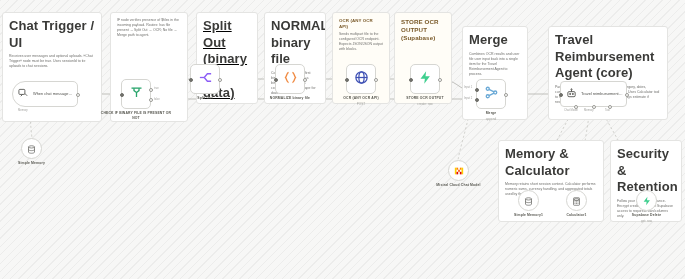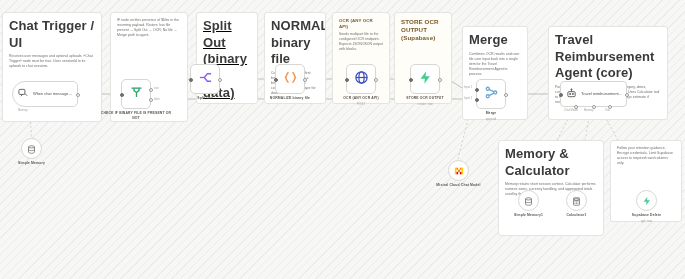--- a/index.html
+++ b/index.html
@@ -149,26 +149,27 @@
   <div class="note" style="left:462px;top:26px;width:66px;height:94px;">
     <p class="ttl">Merge</p>
     <p class="bdy">Combines OCR results and user file user input back into a single item for the Travel Reimbursement Agent to process.</p>
   </div>
 
   <div class="note" style="left:548px;top:26px;width:120px;height:94px;">
     <p class="ttl">Travel Reimbursement Agent (core)</p>
     <p class="bdy">Parses OCR into structured fields (vendor, category, dates, currency, total_amount). Infers missing values. Uses Calculator tool to sum totals. Must never return "unclear"; always estimate if necessary.</p>
   </div>
 
-  <div class="note" style="left:498px;top:140px;width:106px;height:96px;">
+  <div class="note" style="left:498px;top:140px;width:106px;height:82px;">
     <p class="ttl">Memory &amp; Calculator</p>
     <p class="bdy">Memory retains short session context. Calculator performs numeric sums, currency handling, and aggregated totals used by the agent.</p>
   </div>
 
   <div class="note" style="left:610px;top:140px;width:72px;height:82px;">
+    <p class="ttl">Security &amp; Retention</p>
     <p class="bdy">Follow your retention guidance. Encrypt credentials. Limit Supabase access to required rows/columns only.</p>
   </div>
 
   <div class="node" style="left:12px;top:81px;">
     <div class="nbox trig">
       <span class="ic">
         <svg width="11" height="11" viewBox="0 0 24 24" fill="none" stroke="#5a5a56" stroke-width="2">
           <rect x="2" y="3" width="13" height="11" rx="2"></rect>
             <path d="M6 18l4-4"></path>
             <path d="M15 12l5 5"></path>

